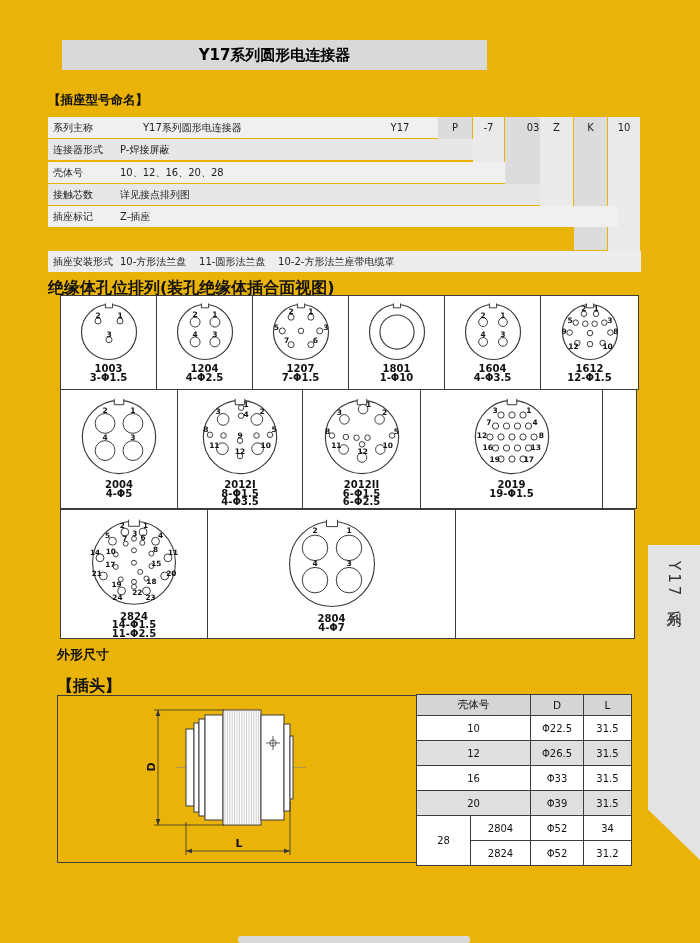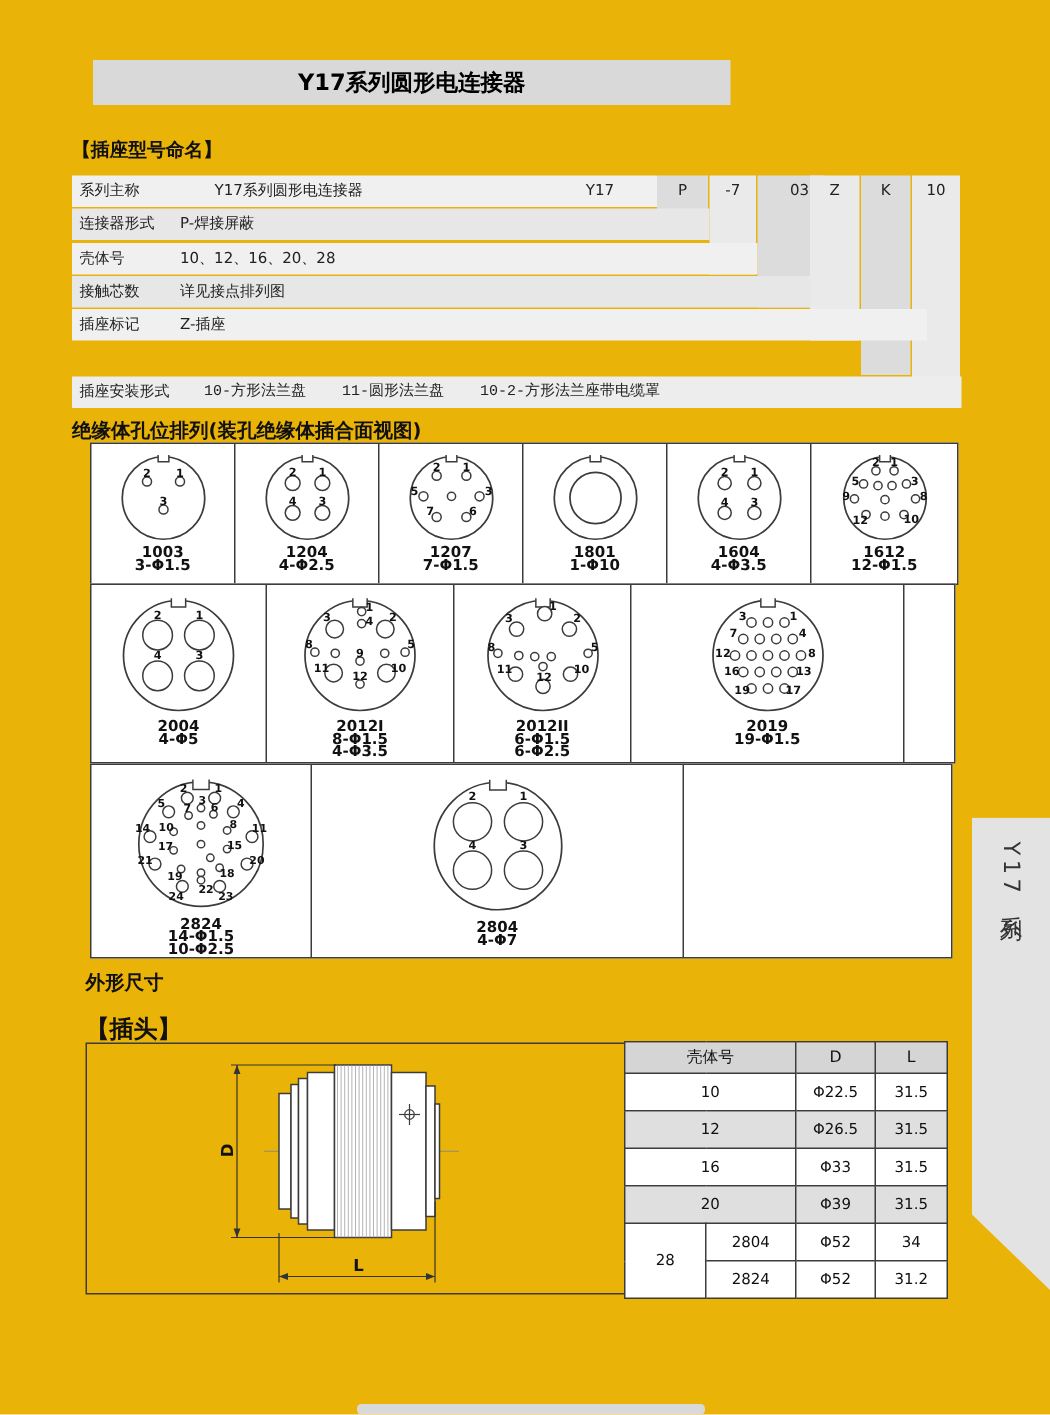--- a/index.html
+++ b/index.html
@@ -11,21 +11,21 @@
              font-size:15px;font-weight:bold;color:#000;}
   .sec-title{color:#111;font-weight:bold;}
   #naming-title{left:48px;top:92px;font-size:12.5px;}
   #naming-table{left:48px;top:117px;width:604px;height:157px;}
   .nrow{position:absolute;left:0;font-size:10px;color:#222;}
   .nrow .lab{position:absolute;left:5px;top:0;line-height:21px;}
   .nrow .val{position:absolute;top:0;line-height:21px;white-space:pre;}
   .ccol{position:absolute;top:0;}
   .ccol span{display:block;text-align:center;line-height:21px;font-size:10px;color:#222;}
   #code0{position:absolute;top:0;line-height:21px;font-size:10px;color:#222;text-align:center;}
-  #insulator-title{left:48px;top:278px;font-size:13px;font-weight:600;color:#111;}
+  #insulator-title{left:48px;top:278px;font-size:16px;font-weight:600;color:#111;}
   .connrow{position:absolute;display:flex;border:1px solid #3c3c3c;box-sizing:border-box;background:#fff;}
   .conncell{box-sizing:border-box;border-right:1px solid #3c3c3c;display:flex;
             flex-direction:column;align-items:center;padding-top:3px;overflow:hidden;}
   .conncell:last-child{border-right:none;}
   .conn-code,.conn-spec{font-size:10px;font-weight:bold;line-height:8.5px;color:#111;text-align:center;}
   #dims-title{left:57px;top:646px;font-size:13px;}
   #plug-subtitle{left:57px;top:676px;font-size:16px;}
   #outline-box{left:57px;top:695px;width:573px;height:168px;border:1px solid #3c3c3c;box-sizing:border-box;}
   #plug-svg{position:absolute;left:0;top:0;}
   #dim-table-wrap{left:416px;top:694px;width:215px;}
@@ -84,21 +84,21 @@
       <div class="nrow" style="top: 66.9px; width: 492px; height: 21px; background: rgb(231, 231, 231);">
         <span class="lab">接触芯数</span>
         <span class="val" style="left: 72px;">详见接点排列图</span>
       </div>
       <div class="nrow" style="top: 89.2px; width: 570px; height: 21px; background: rgb(240, 240, 240);">
         <span class="lab">插座标记</span>
         <span class="val" style="left: 72px;">Z-插座</span>
       </div>
       <div class="nrow" style="top: 133.8px; width: 593px; height: 21px; background: rgb(237, 237, 237);">
         <span class="lab">插座安装形式</span>
-        <span class="val" style="left: 88px; font-family: Liberation Mono, monospace;">10-方形法兰盘    11-圆形法兰盘    10-2-方形法兰座带电缆罩</span>
+        <span class="val" style="left: 72px;">10-方形法兰盘    11-圆形法兰盘    10-2-方形法兰座带电缆罩</span>
       </div>
       <div id="code0" style="left: 330px; width: 44px;">Y17</div>
     </div>
 
   <div class="abs" id="insulator-title">绝缘体孔位排列(装孔绝缘体插合面视图)</div>
 
   <div id="conn-rows">
       <div class="connrow abs" style="left: 60px; top: 295px; width: 579px; height: 95px;">
         <div class="conncell" style="width: 96px;">
           <svg width="66" height="66" viewBox="-1.2 -1.2 2.4 2.4">
@@ -377,21 +377,21 @@
             <circle cx="0" cy="0.46" r="0.06" fill="#fff" stroke="#3c3c3c" stroke-width="0.023529411764705882"></circle>
             <circle cx="-0.3" cy="0.68" r="0.095" fill="#fff" stroke="#3c3c3c" stroke-width="0.023529411764705882"></circle>
             <text x="-0.4" y="0.9017647058823529" text-anchor="middle" font-size="0.17647058823529413" font-weight="bold" fill="#111">24</text>
             <circle cx="0" cy="0.58" r="0.06" fill="#fff" stroke="#3c3c3c" stroke-width="0.023529411764705882"></circle>
             <text x="0.08" y="0.7817647058823529" text-anchor="middle" font-size="0.17647058823529413" font-weight="bold" fill="#111">22</text>
             <circle cx="0.3" cy="0.68" r="0.095" fill="#fff" stroke="#3c3c3c" stroke-width="0.023529411764705882"></circle>
             <text x="0.4" y="0.9017647058823529" text-anchor="middle" font-size="0.17647058823529413" font-weight="bold" fill="#111">23</text>
           </svg>
           <div class="conn-code">2824</div>
           <div class="conn-spec">14-Φ1.5</div>
-          <div class="conn-spec">10-Φ2.5</div>
+          <div class="conn-spec">11-Φ2.5</div>
         </div>
         <div class="conncell" style="width: 248px;">
           <svg width="102" height="102" viewBox="-1.2 -1.2 2.4 2.4">
             <circle cx="0" cy="0" r="1" fill="none" stroke="#3c3c3c" stroke-width="0.027058823529411764"></circle>
             <rect x="-0.13" y="-1.12" width="0.26" height="0.24" fill="#fff" stroke="none"></rect>
             <path d="M -0.13 -1.04 L -0.13 -0.88 L 0.13 -0.88 L 0.13 -1.04" fill="none" stroke="#3c3c3c" stroke-width="0.023529411764705882"></path>
             <circle cx="-0.4" cy="-0.38" r="0.3" fill="#fff" stroke="#3c3c3c" stroke-width="0.023529411764705882"></circle>
             <text x="-0.4" y="-0.718235294117647" text-anchor="middle" font-size="0.17647058823529413" font-weight="bold" fill="#111">2</text>
             <circle cx="0.4" cy="-0.38" r="0.3" fill="#fff" stroke="#3c3c3c" stroke-width="0.023529411764705882"></circle>
             <text x="0.4" y="-0.718235294117647" text-anchor="middle" font-size="0.17647058823529413" font-weight="bold" fill="#111">1</text>

